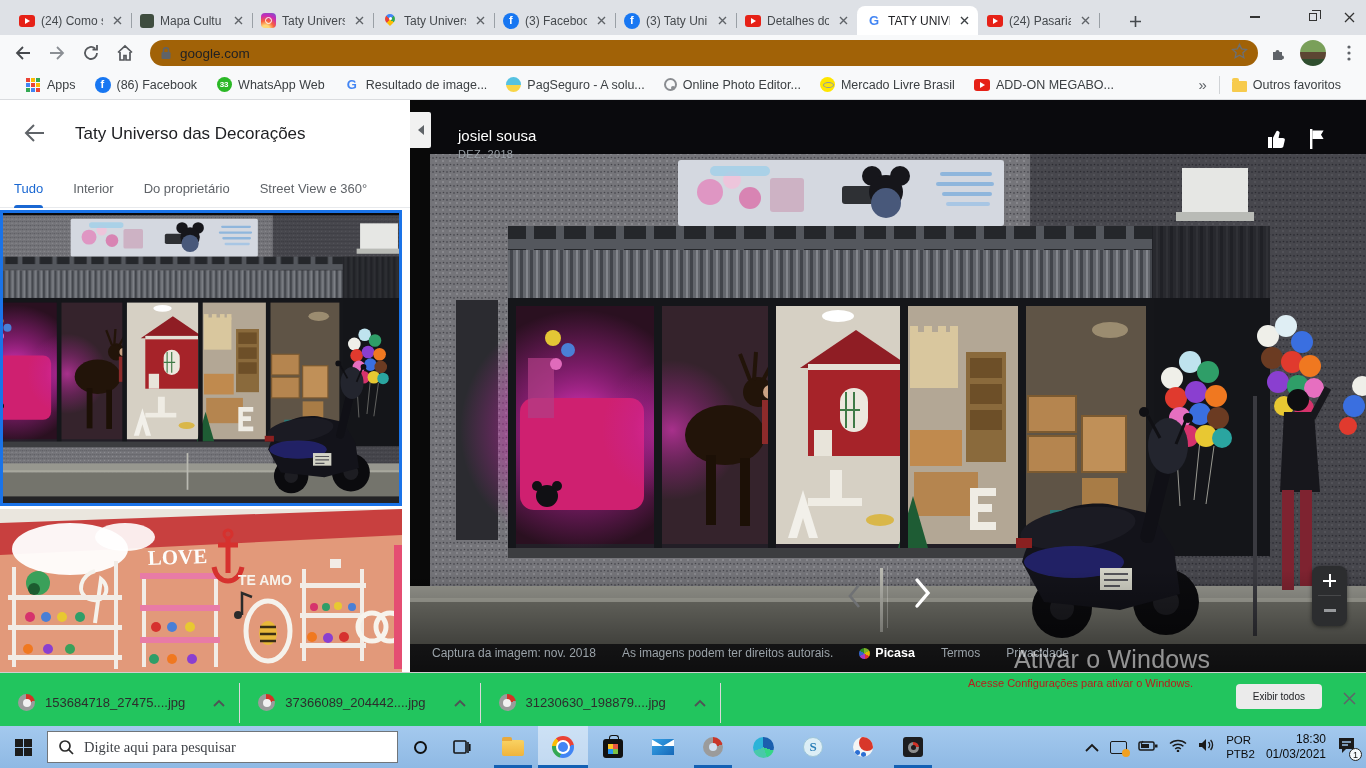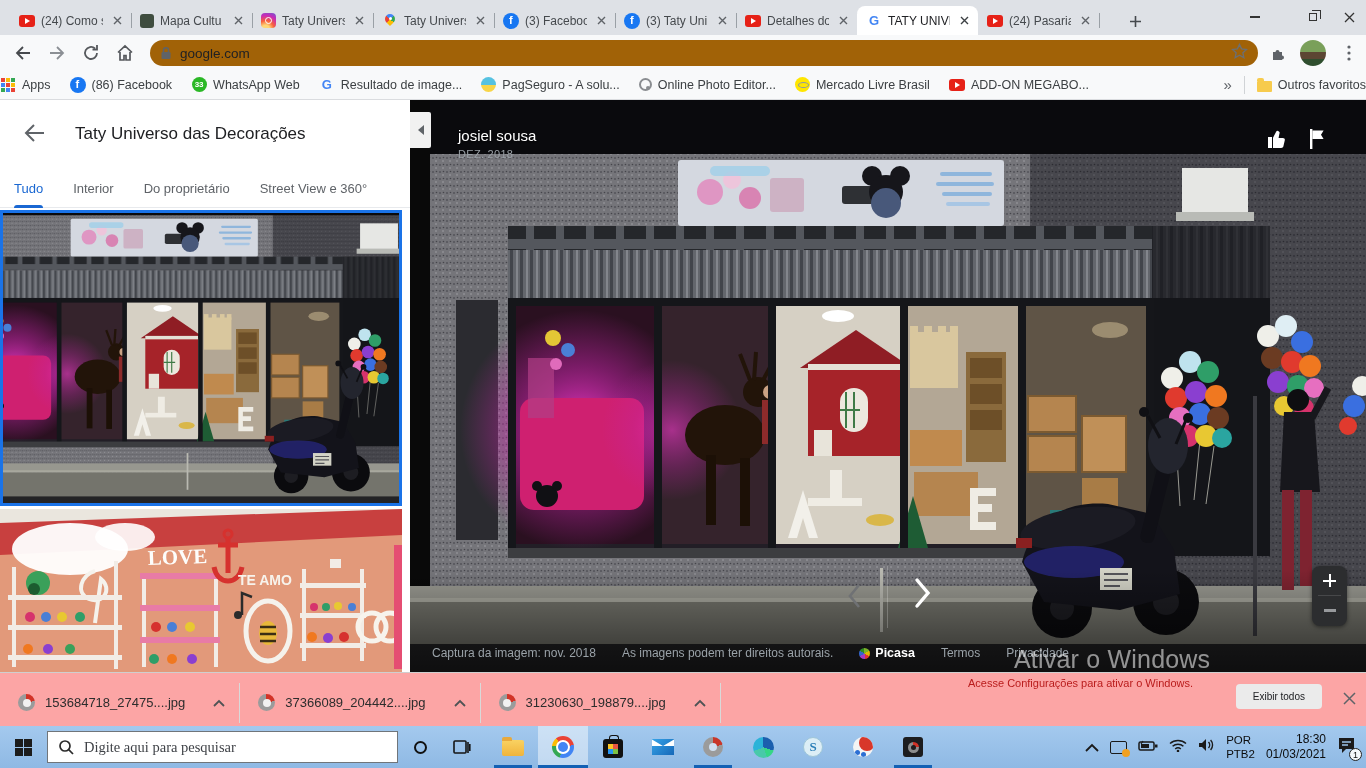--- a/index.html
+++ b/index.html
@@ -37,21 +37,21 @@
 .wc{position:absolute;top:0;height:34px;width:34px;display:flex;align-items:center;justify-content:center}
 .wc-min{left:1238px}.wc-max{left:1296px}.wc-close{left:1332px}
 .mini-bar{width:10px;height:1.5px;background:#333}
 .maxi{width:8px;height:8px;border:1.1px solid #333;position:relative}
 .maxi::before{content:"";position:absolute;left:2px;top:-4px;width:8px;height:8px;border:1.1px solid #333;border-bottom:none;border-left:none}
 
 #toolbar{position:absolute;left:0;top:35px;width:1366px;height:35px;background:#f8f9fa}
 .nav-ic{position:absolute;top:40px;width:26px;height:26px;display:flex;align-items:center;justify-content:center;border-radius:50%}
 #omni{position:absolute;left:150px;top:40px;width:1108px;height:26px;border-radius:13px;background:#a16207;display:flex;align-items:center;padding:0 10px;gap:8px;font-size:13.5px;color:#202124}
 
-#bmbar{position:absolute;left:0;top:70px;width:1366px;height:30px;background:#f8f9fa;border-bottom:1px solid #dadcdf;display:flex;align-items:center;padding:0 0;gap:19px;font-size:12.5px;color:#3c4043}
+#bmbar{position:absolute;left:0;top:70px;width:1366px;height:30px;background:#f8f9fa;border-bottom:1px solid #dadcdf;display:flex;align-items:center;padding:0 25px;gap:19px;font-size:12.5px;color:#3c4043}
 .bm{display:flex;align-items:center;gap:6px;white-space:nowrap}
 .bm-right{margin-left:auto;display:flex;align-items:center;gap:12px}
 .bm-div{width:1px;height:18px;background:#d0d3d6}
 
 #panel{position:absolute;left:0;top:100px;width:410px;height:572px;background:#fff;z-index:3}
 #panel-title{position:absolute;left:75px;top:24px;font-size:17px;color:#202124}
 #panel-tabs{position:absolute;left:0;top:70px;width:410px;height:38px;border-bottom:1px solid #e8eaed;display:flex;align-items:center;padding-left:14px;gap:30px;font-size:13px;color:#5f6368}
 .ptab{position:relative;height:38px;display:flex;align-items:center}
 .ptab.on{color:#1967d2}
 .ptab.on::after{content:"";position:absolute;left:0;right:0;bottom:0;height:3px;background:#1967d2;border-radius:3px 3px 0 0}
@@ -78,21 +78,21 @@
 .plus::before{content:"";position:absolute;left:0;top:5.5px;width:13px;height:2.5px;background:#fff}
 .plus::after{content:"";position:absolute;left:5.5px;top:0;width:2.5px;height:13px;background:#fff}
 .minus{width:12px;height:2.5px;background:#97999c}
 #caption{position:absolute;left:22px;top:546px;display:flex;align-items:center;gap:26px;font-size:12px;color:#9aa2a8}
 .picasa-wrap{display:flex;align-items:center;gap:5px;color:#fff;font-weight:bold;font-size:12.5px}
 .picasa-ic{width:11px;height:11px;border-radius:50%;background:conic-gradient(#7cb228 0 60deg,#e4b400 0 120deg,#e23333 0 180deg,#a23cc4 0 240deg,#3366cc 0 300deg,#2e8b22 0 360deg)}
 
 #wm1{position:absolute;left:1014px;top:645px;font-size:25px;font-weight:300;color:rgba(255,255,255,.55);z-index:8;letter-spacing:.2px}
 #wm2{position:absolute;left:968px;top:677px;font-size:11px;color:#b91c1c;z-index:21}
 
-#shelf{position:absolute;left:0;top:672px;width:1366px;height:60px;background:#fca5a5;border-top:1px solid #cfcfcf;z-index:20;display:flex;align-items:center}
+#shelf{position:absolute;left:0;top:672px;width:1366px;height:60px;background:#22c55e;border-top:1px solid #cfcfcf;z-index:20;display:flex;align-items:center}
 .dl{display:flex;align-items:center;height:100%;padding:0 14px 0 18px;gap:10px;font-size:13px;color:#2d2d2d}
 .dl-ic{width:17px;height:17px;border-radius:50%;background:conic-gradient(#d23327 0 80deg,#9b9b9b 80deg 360deg);position:relative}
 .dl-ic::after{content:"";position:absolute;left:4.5px;top:4.5px;width:8px;height:8px;border-radius:50%;background:#f1f1f1}
 .dl-chev{margin-left:18px}
 .dl-div{width:1px;height:40px;background:#d9d9d9}
 #showall{position:absolute;right:44px;top:11px;padding:7px 17px;background:#ebebeb;border-radius:4px;font-size:10px;font-weight:400;color:#202124;z-index:30}
 #shelf-close{position:absolute;right:10px;top:18px;z-index:30}
 
 #taskbar{position:absolute;left:0;top:726px;width:1366px;height:42px;background:linear-gradient(#a4c9ee,#8fb9e4);z-index:40}
 #start{position:absolute;left:0;top:0;width:46px;height:42px;display:flex;align-items:center;justify-content:center}

